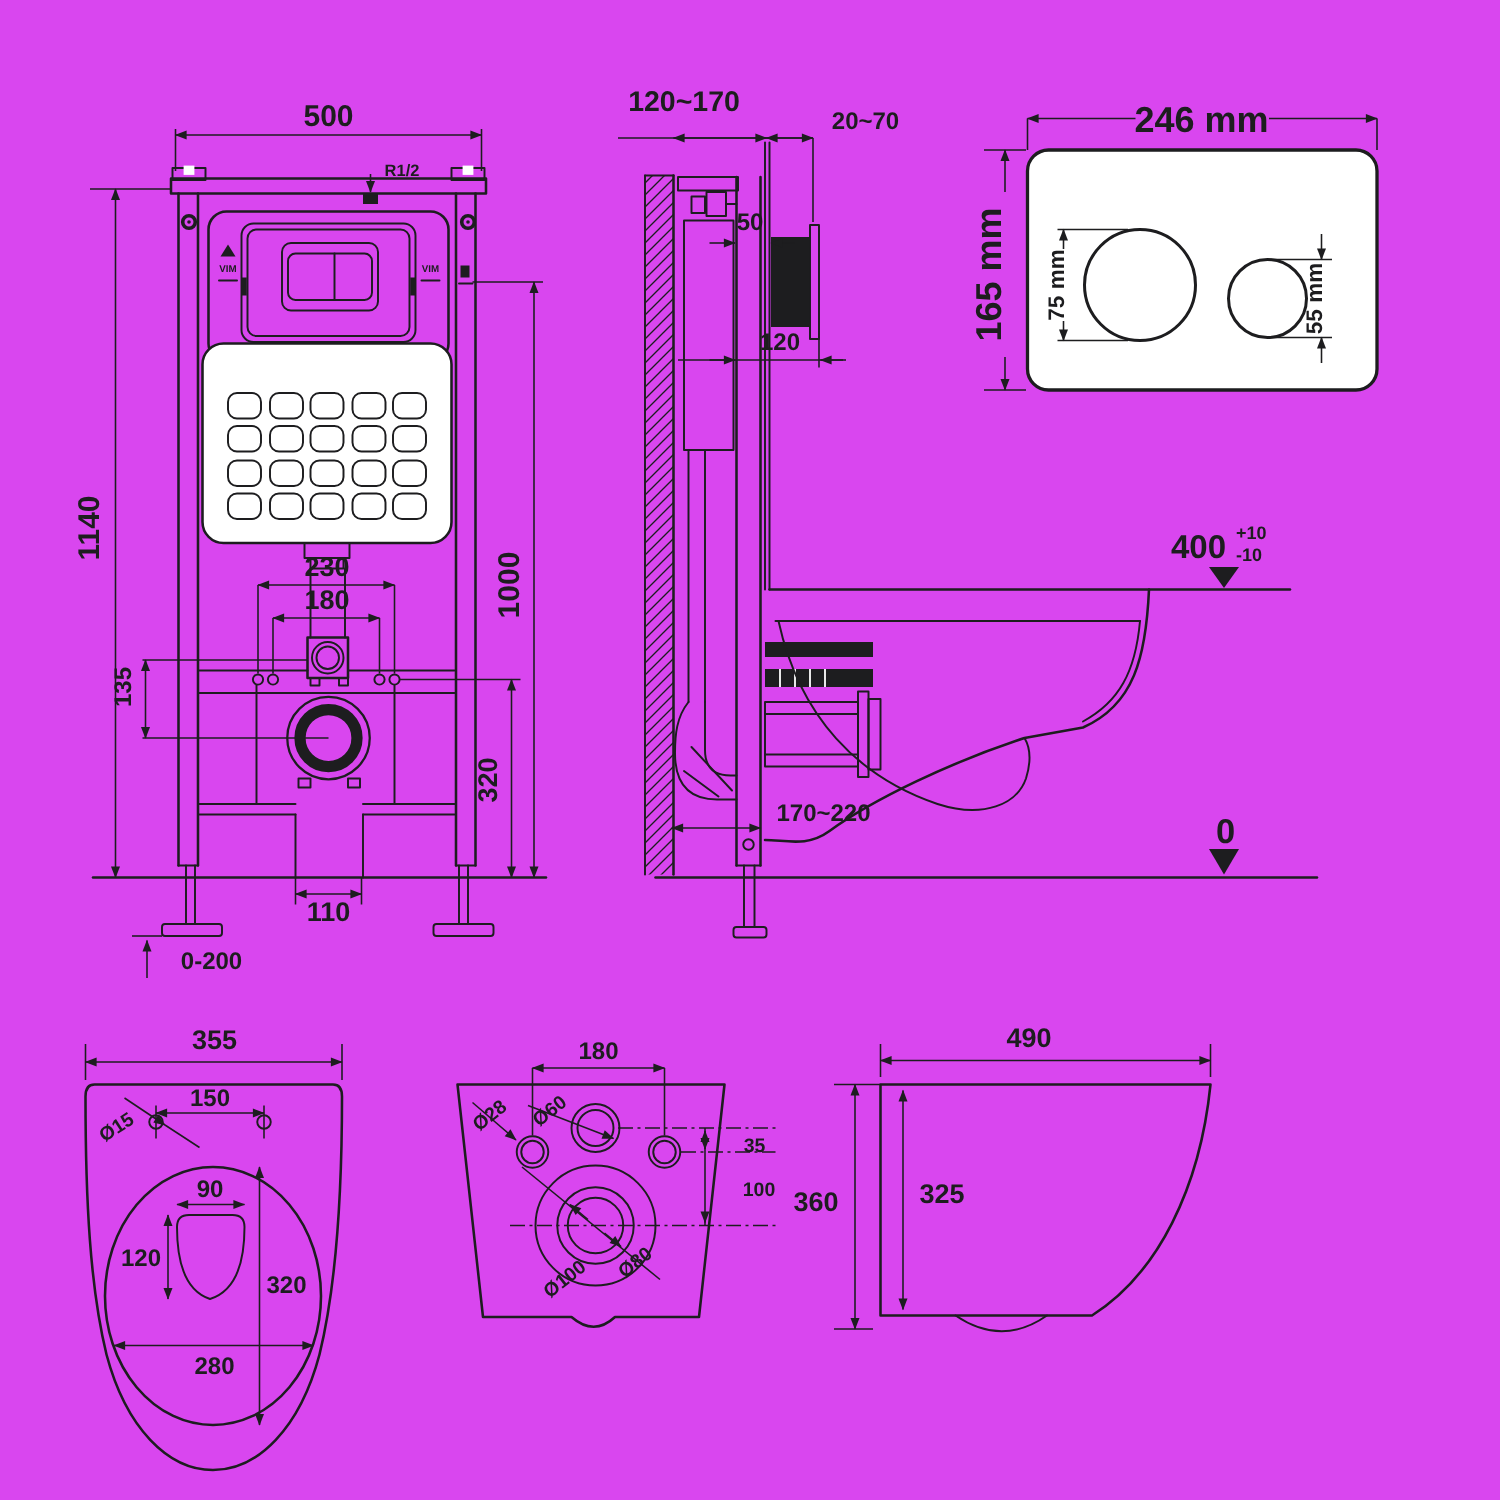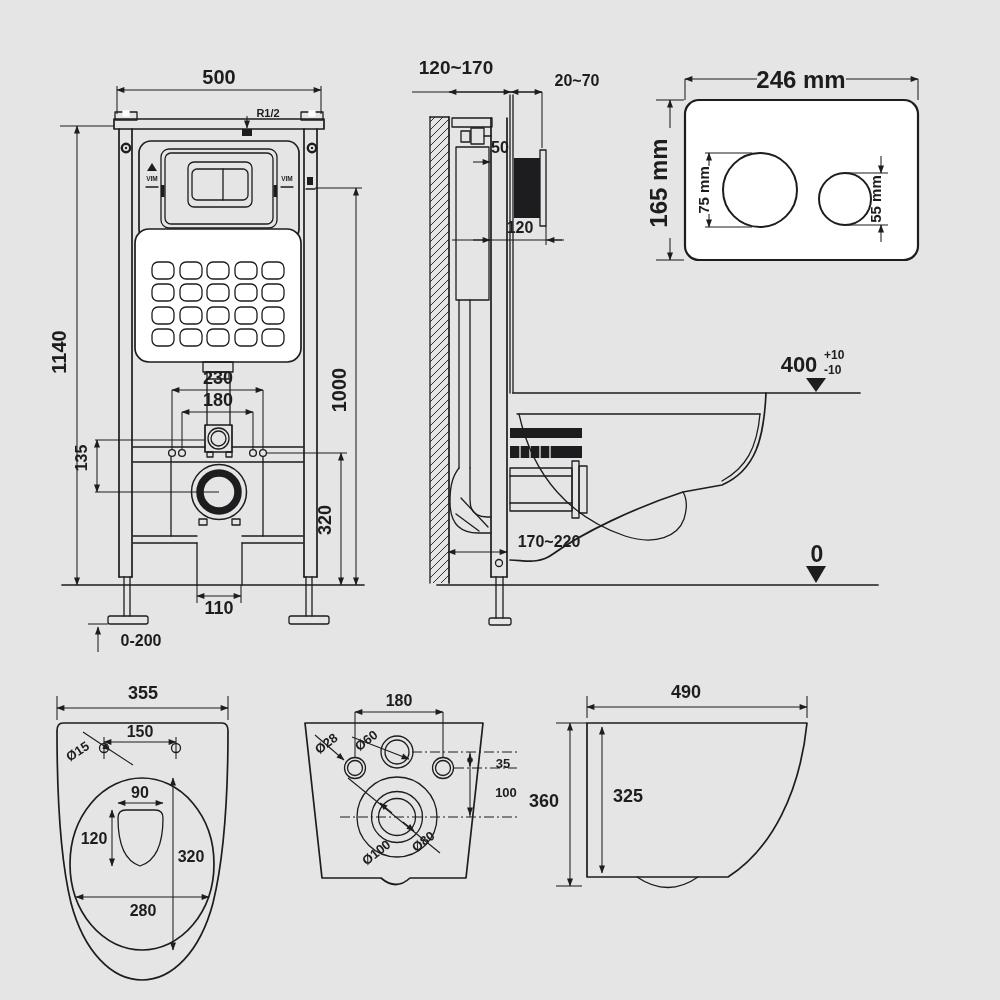--- a/index.html
+++ b/index.html
@@ -1,16 +1,16 @@
 <!DOCTYPE html>
 <html><head>
 <meta charset="utf-8">
 <style>
   html,body{margin:0;padding:0;background:#ffffff;}
-  .stage{width:1000px;height:1000px;position:relative;background:#e5e5e5;overflow:hidden;}
+  .stage{width:1000px;height:1000px;position:relative;background:#d946ef;overflow:hidden;}
   svg text{font-family:"Liberation Sans","DejaVu Sans",sans-serif;font-weight:700;fill:#1d1d1f;}
   .s  {stroke:#1d1d1f;fill:none;stroke-width:1.7;stroke-linecap:round;stroke-linejoin:round;}
   .s2 {stroke:#1d1d1f;fill:none;stroke-width:1.3;stroke-linecap:round;stroke-linejoin:round;}
   .d  {stroke:#1d1d1f;fill:none;stroke-width:1.05;}
   .dd {stroke:#1d1d1f;fill:none;stroke-width:1;stroke-dasharray:10 3 2 3;}
   .f  {fill:#1d1d1f;stroke:none;}
   .w  {fill:#ffffff;}
   .wl {stroke:#ffffff;stroke-width:1.2;}
 </style>
 </head>

